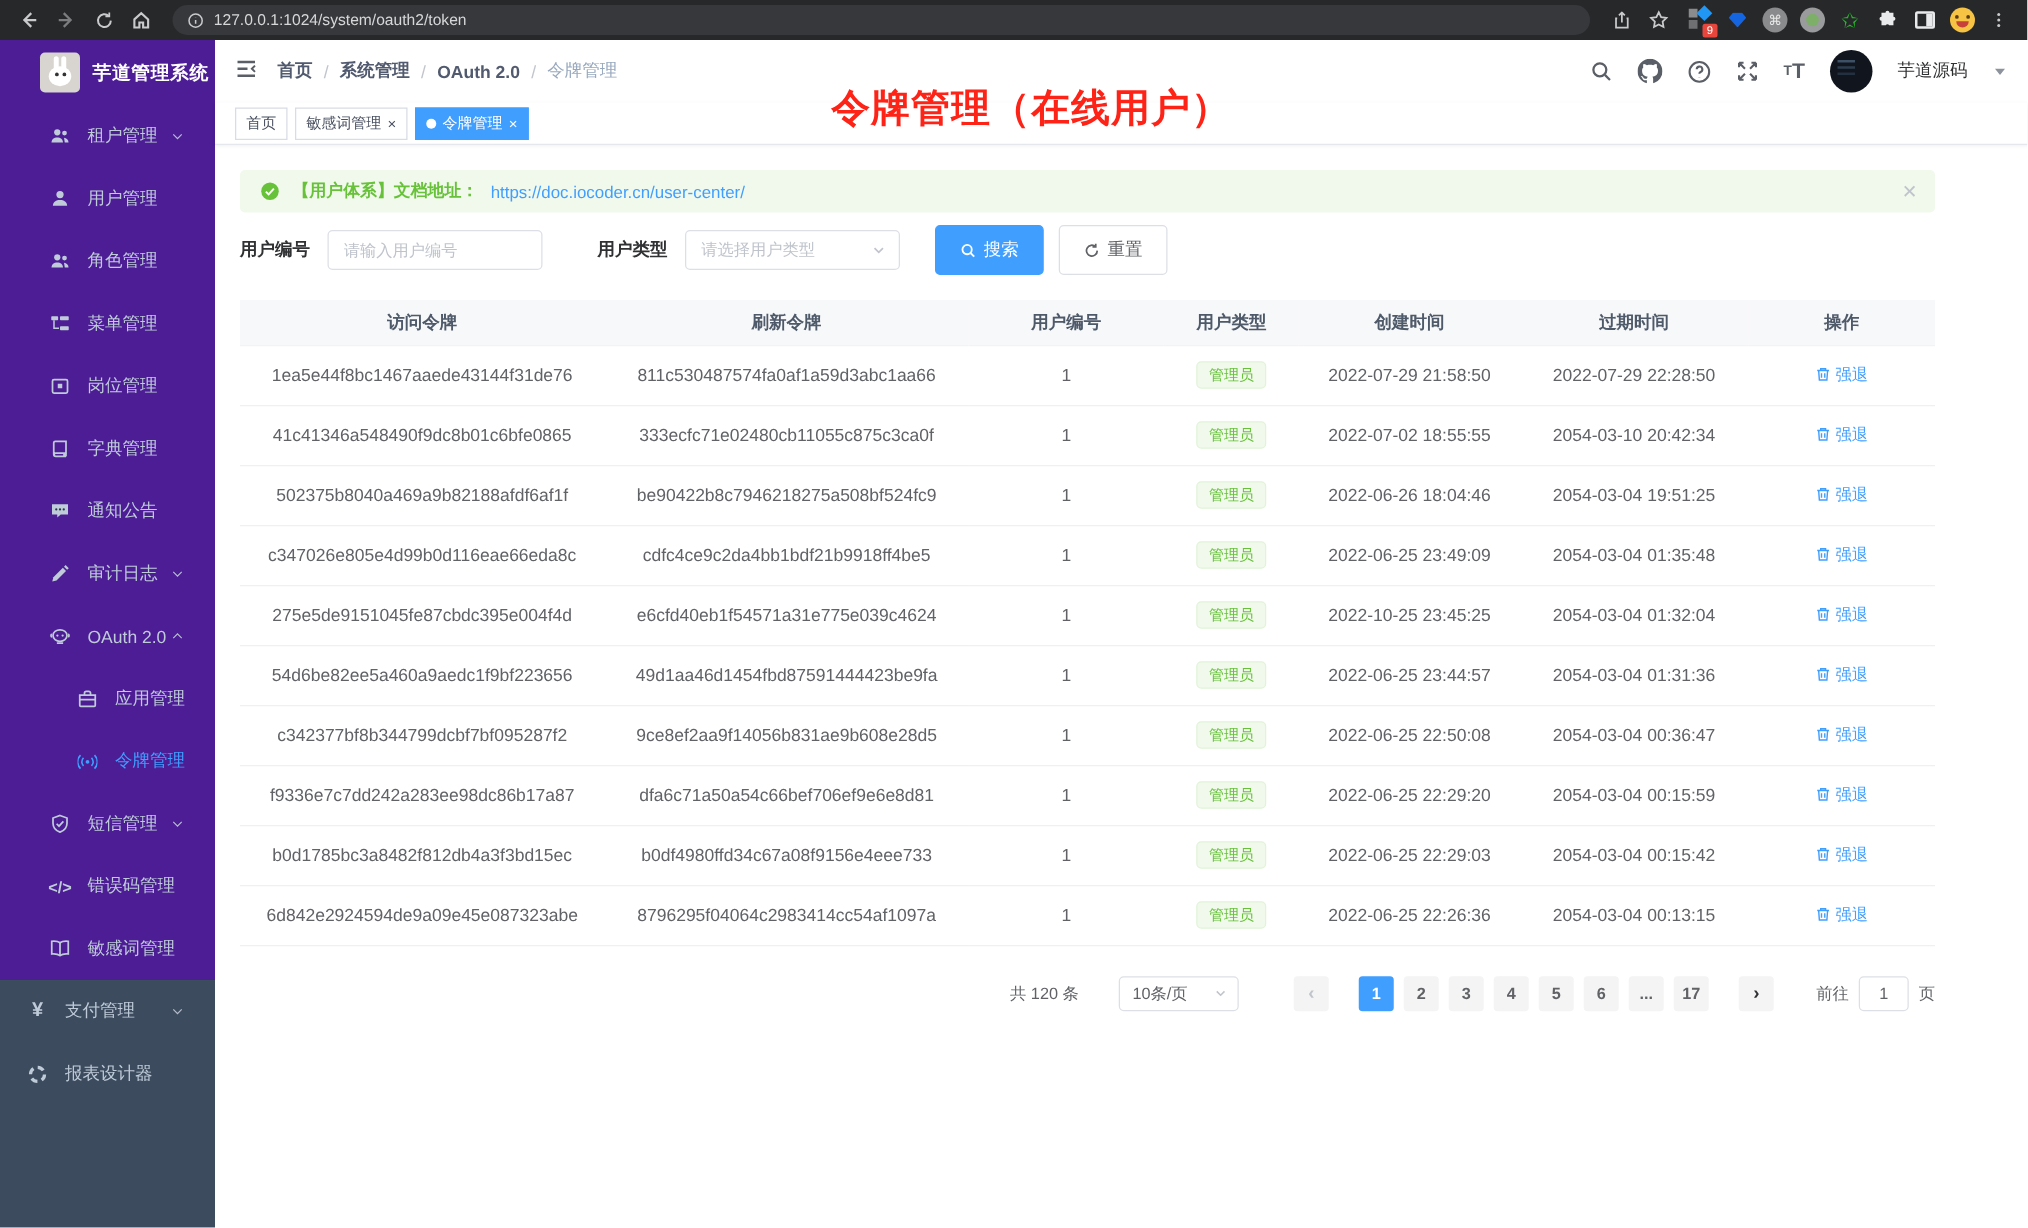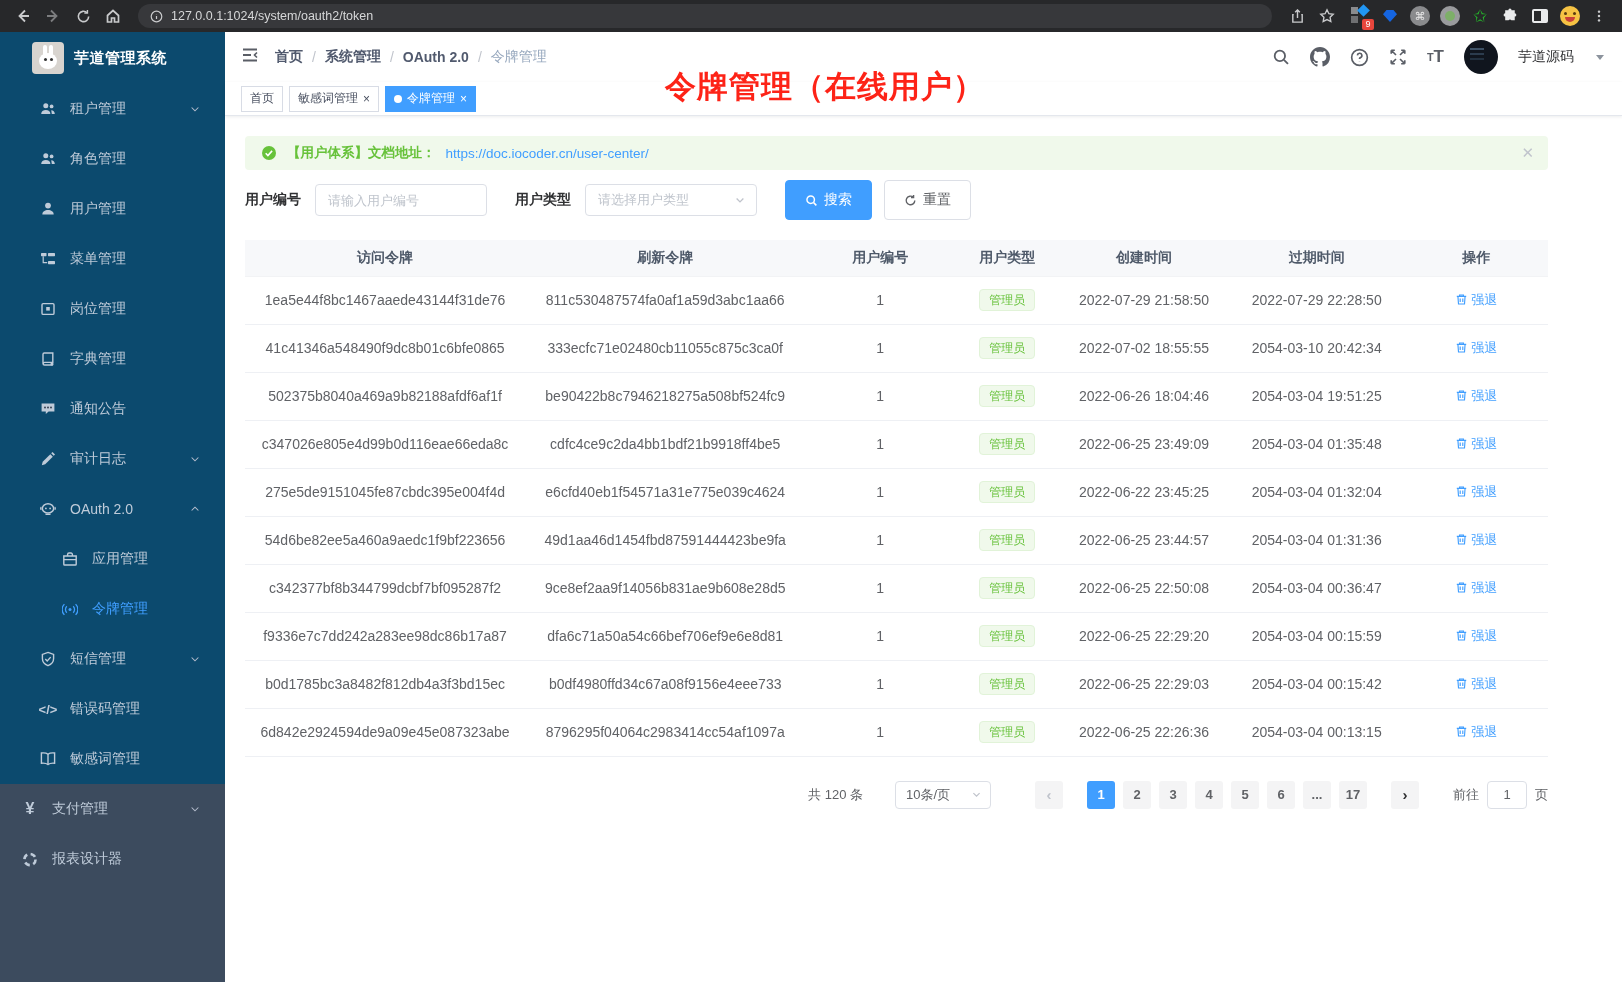--- a/index.html
+++ b/index.html
@@ -30,21 +30,21 @@
   .circle-dot i { width:10px; height:10px; border-radius:50%; background:#7daf68; }
   .star-green { color:#25b82a; font-size:17px; line-height:1; }
   .panel-icon { width:16px; height:14px; border:2px solid #e9eaeb; border-radius:2px; position:relative; }
   .panel-icon i { position:absolute; right:0; top:0; bottom:0; width:5px; background:#e9eaeb; }
   .emoji-face { width:20px; height:20px; border-radius:50%; background:#f6c344; position:relative; }
   .emoji-face i { position:absolute; left:4px; top:6px; width:3px; height:3px; border-radius:50%; background:#5a3b10; box-shadow:9px 0 0 #5a3b10; }
   .emoji-face u { position:absolute; left:5px; top:11px; width:10px; height:5px; border-radius:0 0 10px 10px; background:#c8403a; }
 
   
   .app { display:flex; height:950px; }
-  .sidebar { width:225px; background:#0c4a6e; color:#bfcbd9; display:flex; flex-direction:column; flex:0 0 auto; }
+  .sidebar { width:172px; background:#4c1d95; color:#bfcbd9; display:flex; flex-direction:column; flex:0 0 auto; }
   .logo-row { height:52px; display:flex; align-items:center; padding-left:32px; gap:10px; }
   .logo-img { width:32px; height:32px; border-radius:4px; background:#d8d4cf; position:relative; overflow:hidden; }
   .logo-img i { position:absolute; left:11px; top:3px; width:4px; height:12px; border-radius:3px; background:#fff; box-shadow:6px 0 0 #fff; }
   .logo-img u { position:absolute; left:7px; top:11px; width:18px; height:16px; border-radius:50%; background:#fff; }
   .logo-img s { position:absolute; left:12px; top:16px; width:3px; height:3px; border-radius:50%; background:#333; box-shadow:6px 0 0 #333; }
   .logo-title { color:#fff; font-size:15px; font-weight:bold; letter-spacing:0.5px; }
   .menu-main { flex:0 0 auto; }
   .sidebar-bottom { flex:1 1 auto; background:#3c4b5e; }
   .menu-item { height:50px; display:flex; align-items:center; padding-left:40px; cursor:pointer; position:relative; font-size:14px; }
   .menu-item.sub { padding-left:62px; }
@@ -89,21 +89,21 @@
   .content { padding:20px 74px 0 20px; position:relative; }
   .alert { height:34px; background:#f0f9eb; border-radius:4px; display:flex; align-items:center;
     padding:0 16px; gap:10px; position:relative; margin-bottom:10px; }
   .alert-msg { color:#67c23a; font-size:13.5px; font-weight:bold; }
   .alert-link { color:#409eff; font-size:13.5px; text-decoration:none; cursor:pointer; }
   .alert-close { position:absolute; right:14px; color:#c0c4cc; font-size:15px; cursor:pointer; }
 
   .filter-row { display:flex; align-items:center; margin-bottom:20px; }
   .f-label { font-size:14px; font-weight:bold; color:#303133; margin-right:14px; }
   .f-input { width:172px; height:32px; border:1px solid #dcdfe6; border-radius:4px; padding:12px 12px;
-    font-size:13px; color:#606266; outline:none; margin-right:28px; font-family:inherit; }
+    font-size:13px; color:#606266; outline:none; margin-right:44px; font-family:inherit; }
   .f-input::placeholder { color:#bfc4cc; }
   .f-select { width:172px; height:32px; border:1px solid #dcdfe6; border-radius:4px; padding:0 10px 0 12px;
     display:flex; align-items:center; justify-content:space-between; color:#bfc4cc; font-size:13px;
     margin-right:28px; cursor:pointer; background:#fff; }
   .btn { height:40px; border-radius:4px; font-size:14px; display:inline-flex; align-items:center;
     justify-content:center; gap:6px; padding:0 19px; cursor:pointer; border:1px solid #dcdfe6; background:#fff; color:#606266; }
   .btn-primary { background:#409eff; border-color:#409eff; color:#fff; margin-right:12px; }
 
   table.data { width:100%; border-collapse:collapse; table-layout:fixed; }
   table.data th { height:36px; background:#f7f8fa; color:#4e5969; font-size:14px; font-weight:bold; text-align:center; }
@@ -244,36 +244,36 @@
     <span class="mi-label">租户管理</span>
             <span class="mi-arrow">
               <svg width="12" height="12" viewBox="0 0 16 16" fill="none" stroke="currentColor" stroke-width="1.4">
                 <path d="M3.5 6l4.5 4.5L12.5 6"></path>
               </svg>
             </span>
           </div>
           <div class="menu-item">
     <span class="mi-icon">
               <svg width="16" height="16" viewBox="0 0 16 16" fill="currentColor">
+                <circle cx="8" cy="4.6" r="2.9"></circle>
+                <path d="M2.3 13.6c0-3.1 2.6-4.6 5.7-4.6s5.7 1.5 5.7 4.6z"></path>
+              </svg>
+            </span>
+    <span class="mi-label">用户管理</span>
+          </div>
+          <div class="menu-item">
+    <span class="mi-icon">
+              <svg width="16" height="16" viewBox="0 0 16 16" fill="currentColor">
                 <circle cx="5.8" cy="4.8" r="2.5"></circle>
                 <path d="M1.2 13c0-2.6 2-4.1 4.6-4.1s4.6 1.5 4.6 4.1z"></path>
                 <circle cx="11.6" cy="5.4" r="1.9"></circle>
                 <path d="M11.2 9.2c2 .2 3.6 1.5 3.6 3.8h-3z"></path>
               </svg>
             </span>
     <span class="mi-label">角色管理</span>
-          </div>
-          <div class="menu-item">
-    <span class="mi-icon">
-              <svg width="16" height="16" viewBox="0 0 16 16" fill="currentColor">
-                <circle cx="8" cy="4.6" r="2.9"></circle>
-                <path d="M2.3 13.6c0-3.1 2.6-4.6 5.7-4.6s5.7 1.5 5.7 4.6z"></path>
-              </svg>
-            </span>
-    <span class="mi-label">用户管理</span>
           </div>
           <div class="menu-item">
     <span class="mi-icon">
               <svg width="16" height="16" viewBox="0 0 16 16" fill="currentColor">
                 <rect x="1" y="2" width="5.5" height="3.2" rx="0.6"></rect>
                 <rect x="8" y="2" width="7" height="3.2" rx="0.6"></rect>
                 <path d="M3.2 5.2v6.4h4" stroke="currentColor" stroke-width="1.2" fill="none"></path>
                 <rect x="8" y="10" width="7" height="3.2" rx="0.6"></rect>
               </svg>
             </span>
@@ -600,21 +600,21 @@
                       </svg>
                     </span>
                     <span>强退</span>
                   </a></td>
   </tr>
               <tr>
     <td>275e5de9151045fe87cbdc395e004f4d</td>
     <td>e6cfd40eb1f54571a31e775e039c4624</td>
     <td>1</td>
     <td><span class="tag-success">管理员</span></td>
-    <td>2022-06-22 23:45:25</td>
+    <td>2022-10-25 23:45:25</td>
     <td>2054-03-04 01:32:04</td>
     <td><a class="action-link">
                     <span>
                       <svg width="13" height="13" viewBox="0 0 16 16" fill="none" stroke="#409eff" stroke-width="1.4">
                         <path d="M2.2 4.2h11.6M5.6 4V2.4h4.8V4M3.6 4.2l.7 9.4h7.4l.7-9.4M6.4 6.8v4.4M9.6 6.8v4.4"></path>
                       </svg>
                     </span>
                     <span>强退</span>
                   </a></td>
   </tr>

